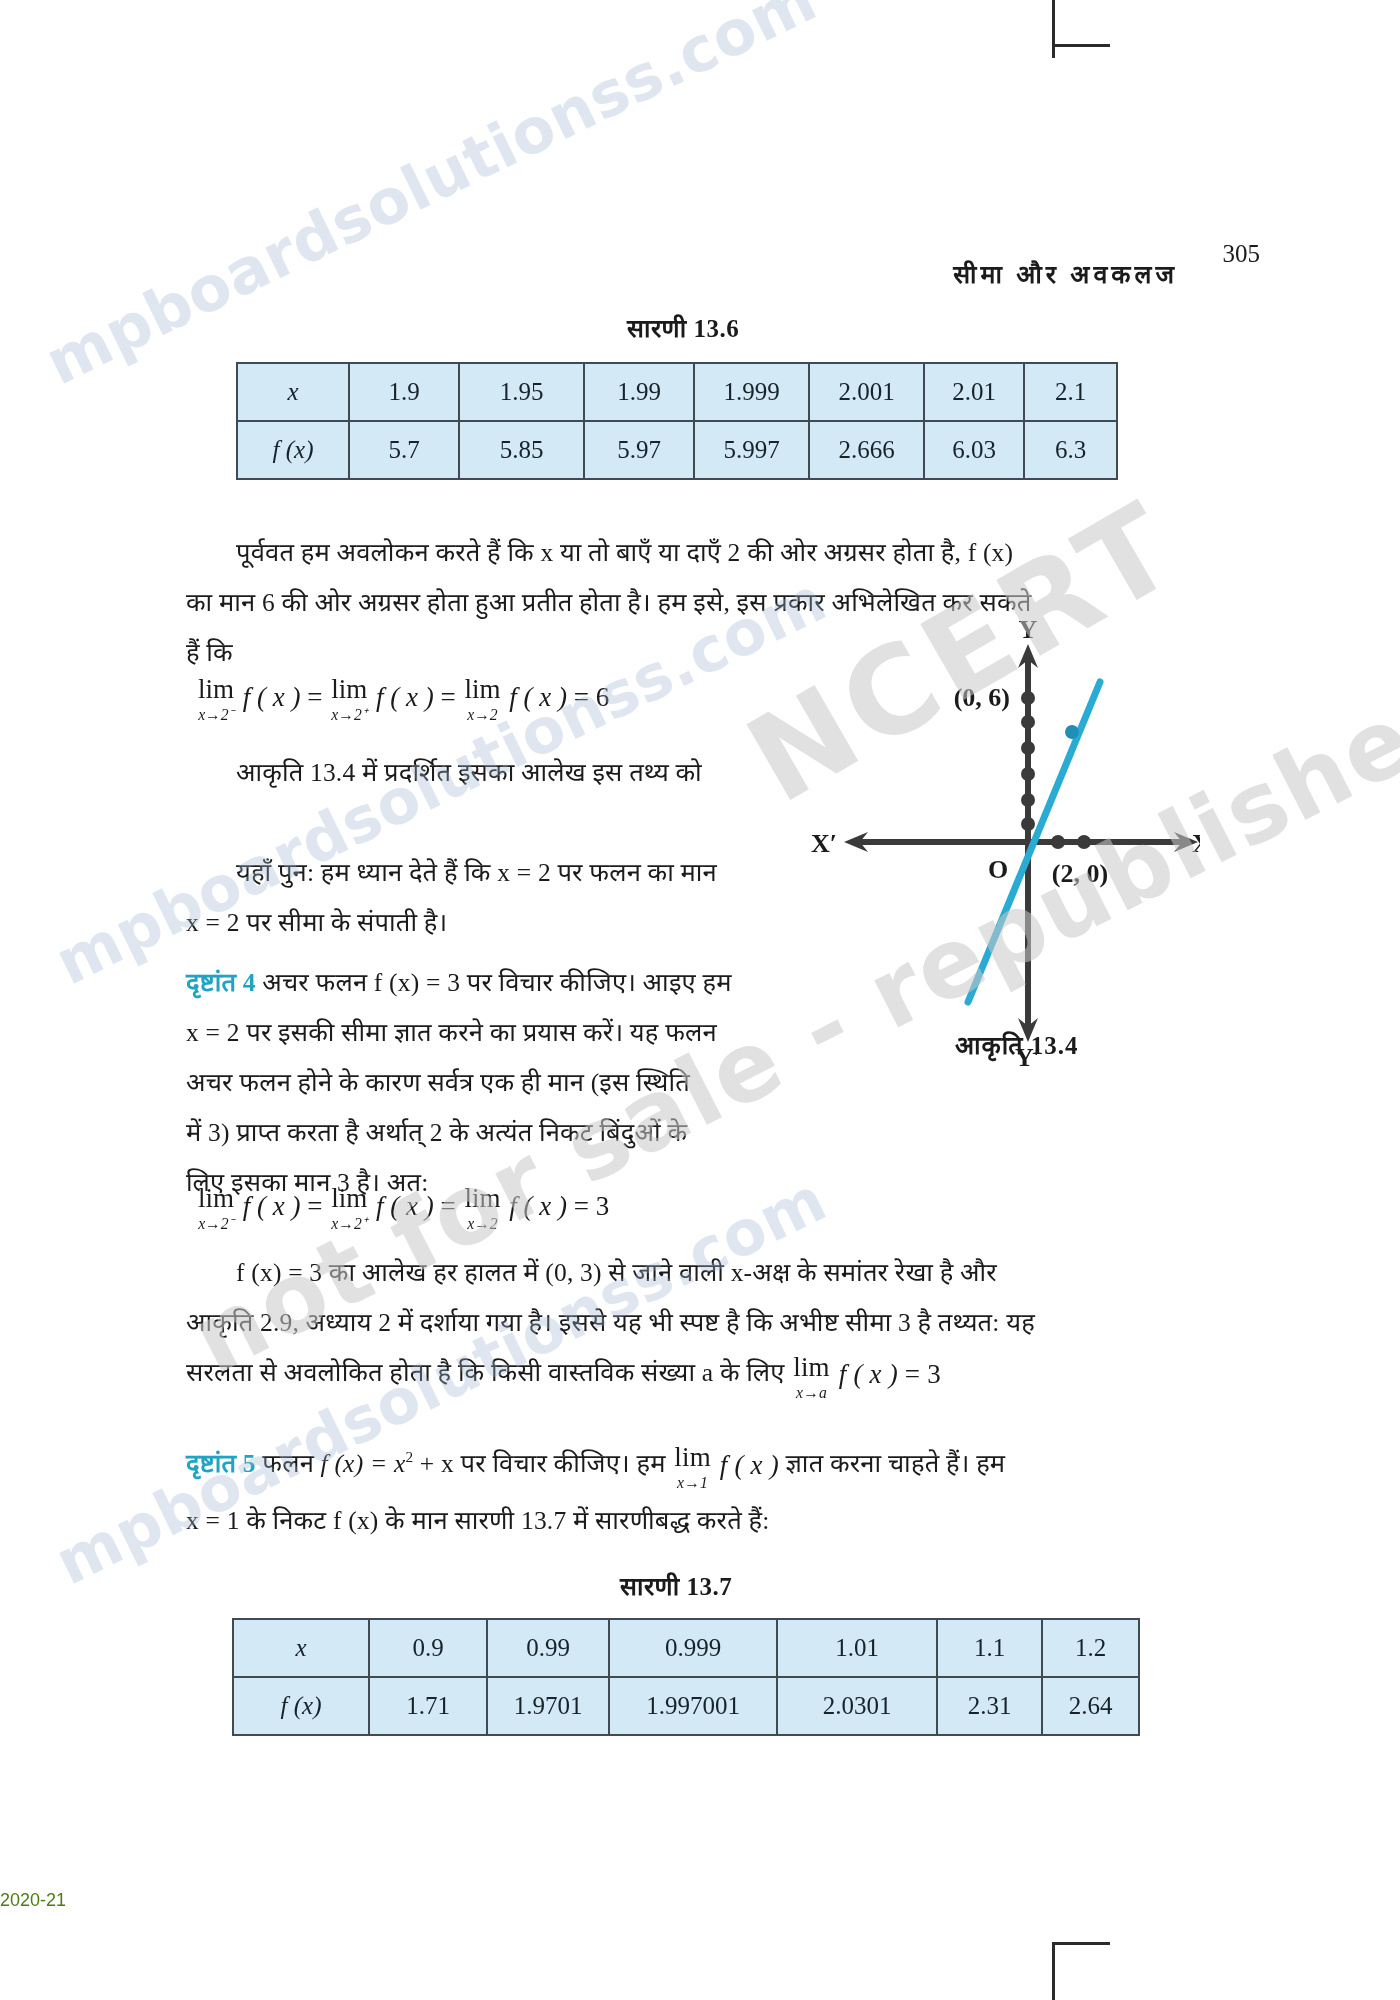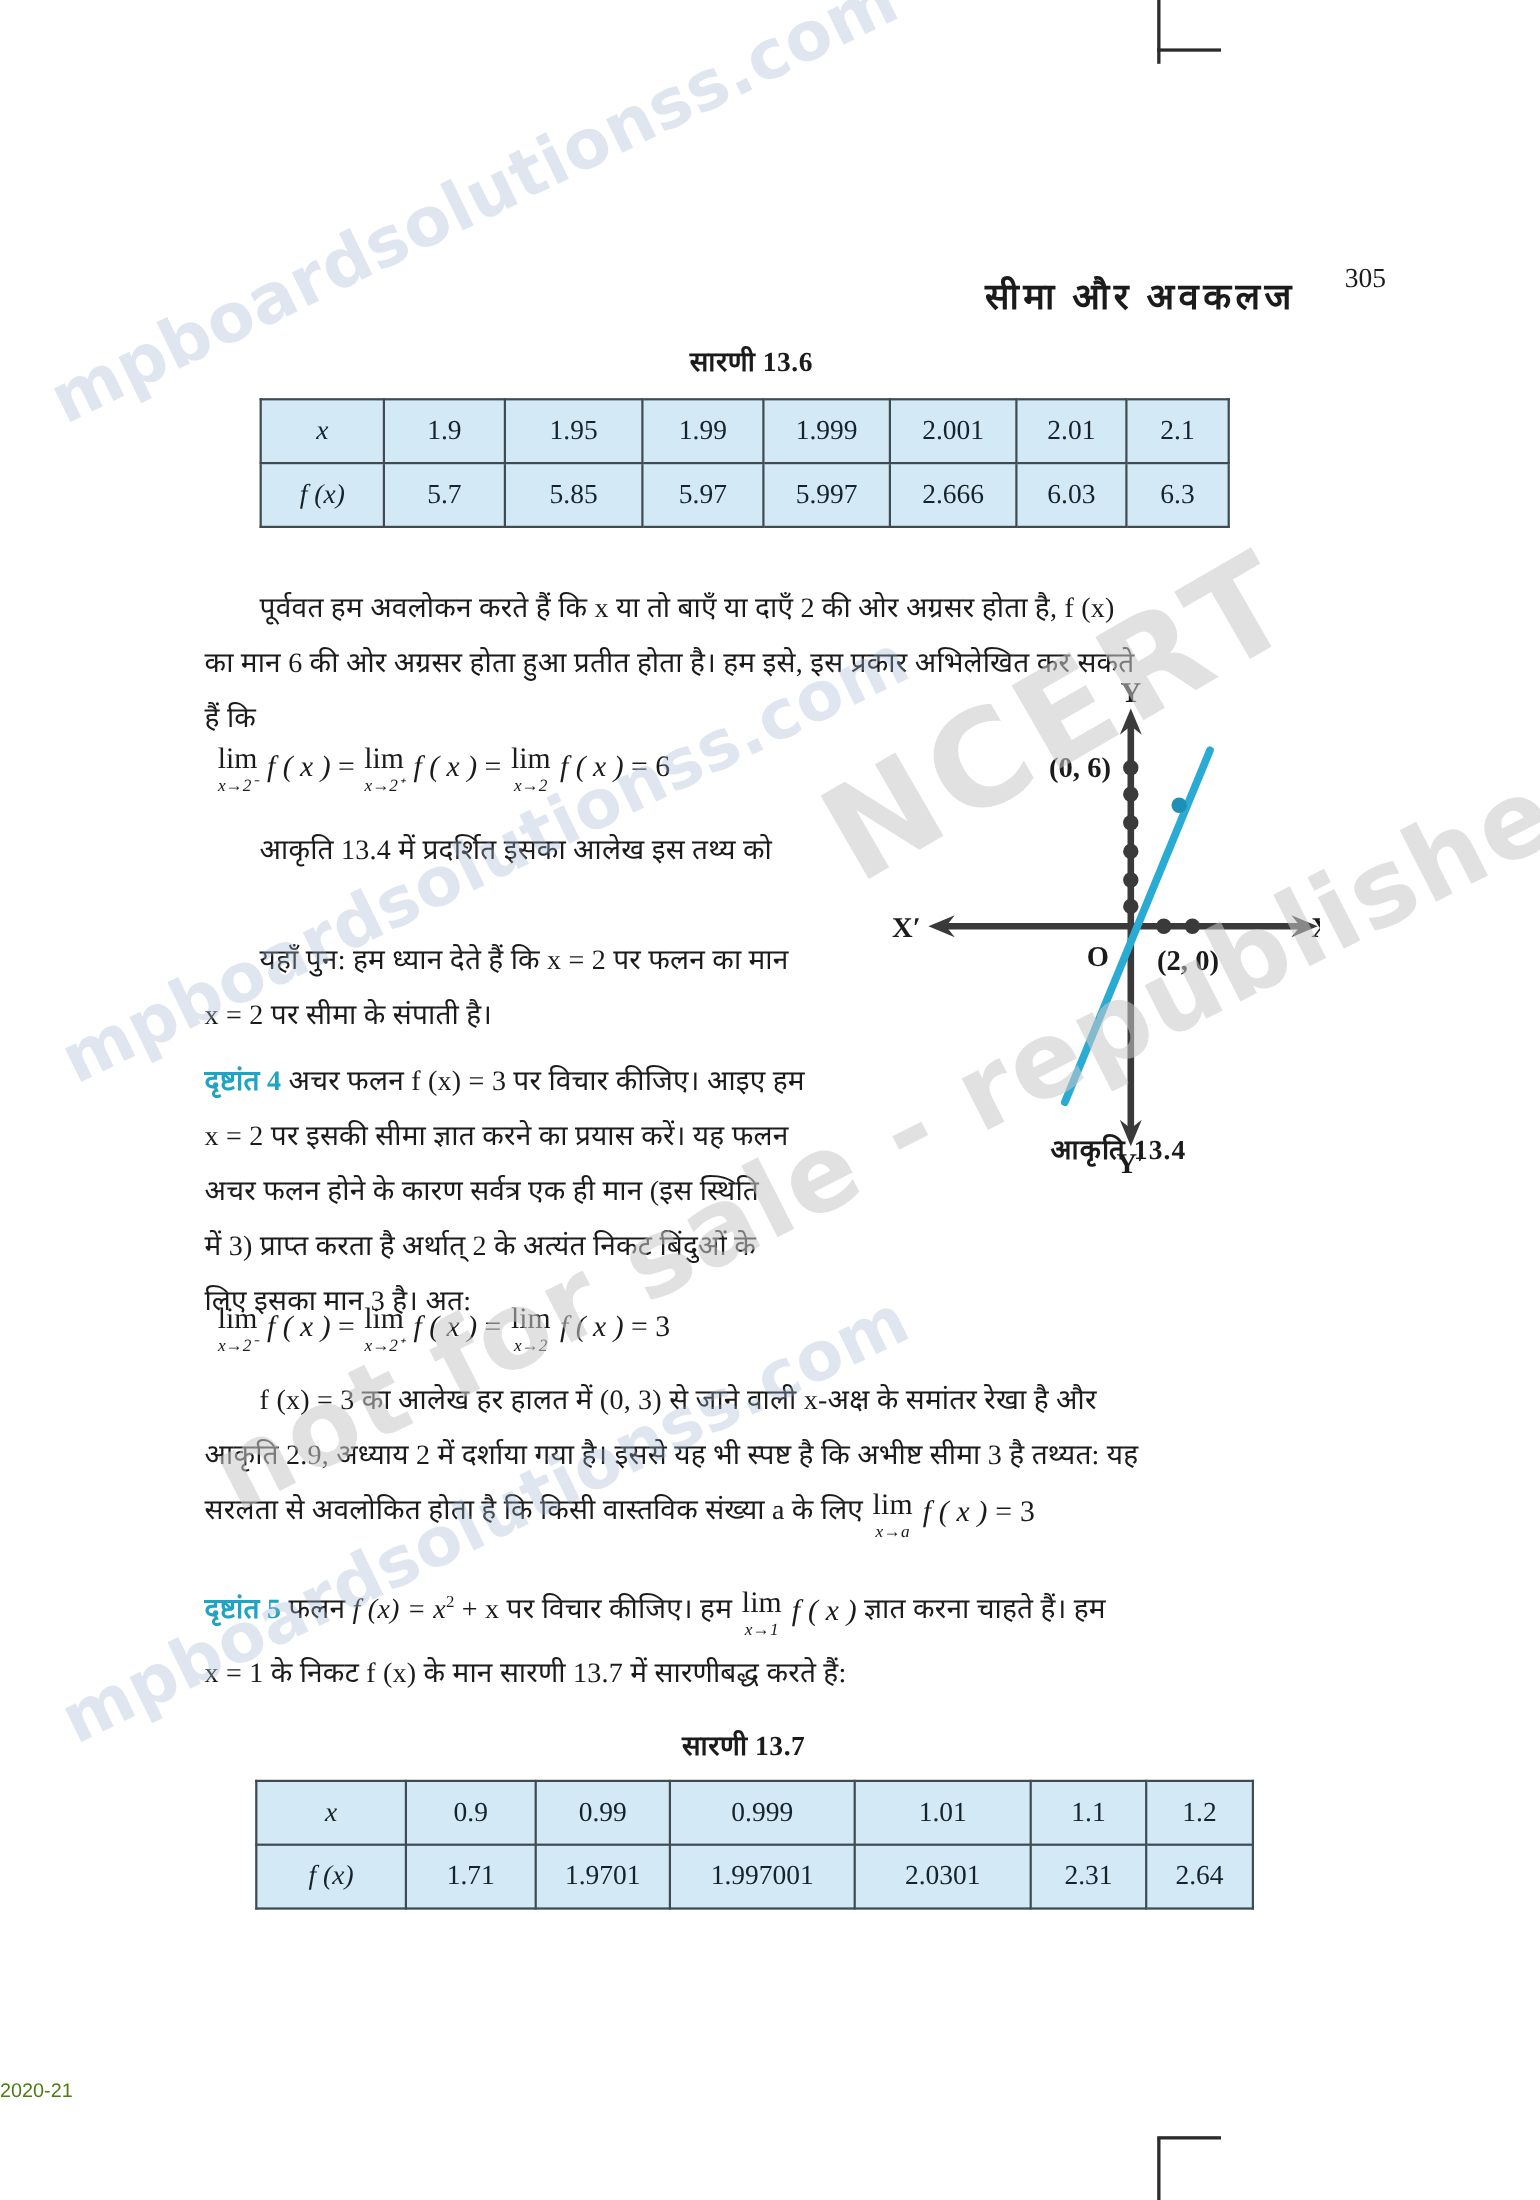--- a/index.html
+++ b/index.html
@@ -61,22 +61,22 @@
   }
   .runhead-inner {
     position: absolute;
     right: 0;
     width: 1400px;
     text-align: right;
   }
   .rh-title {
     position: absolute;
     right: 222px;
-    top: 6px;
-    font-size: 33px;
+    top: 16px;
+    font-size: 25px;
     font-weight: bold;
     letter-spacing: 4px;
     font-family: "Liberation Serif", serif;
   }
   .rh-page {
     position: absolute;
     right: 140px;
     top: 0;
     font-size: 25px;
     font-family: "Liberation Serif", serif;

